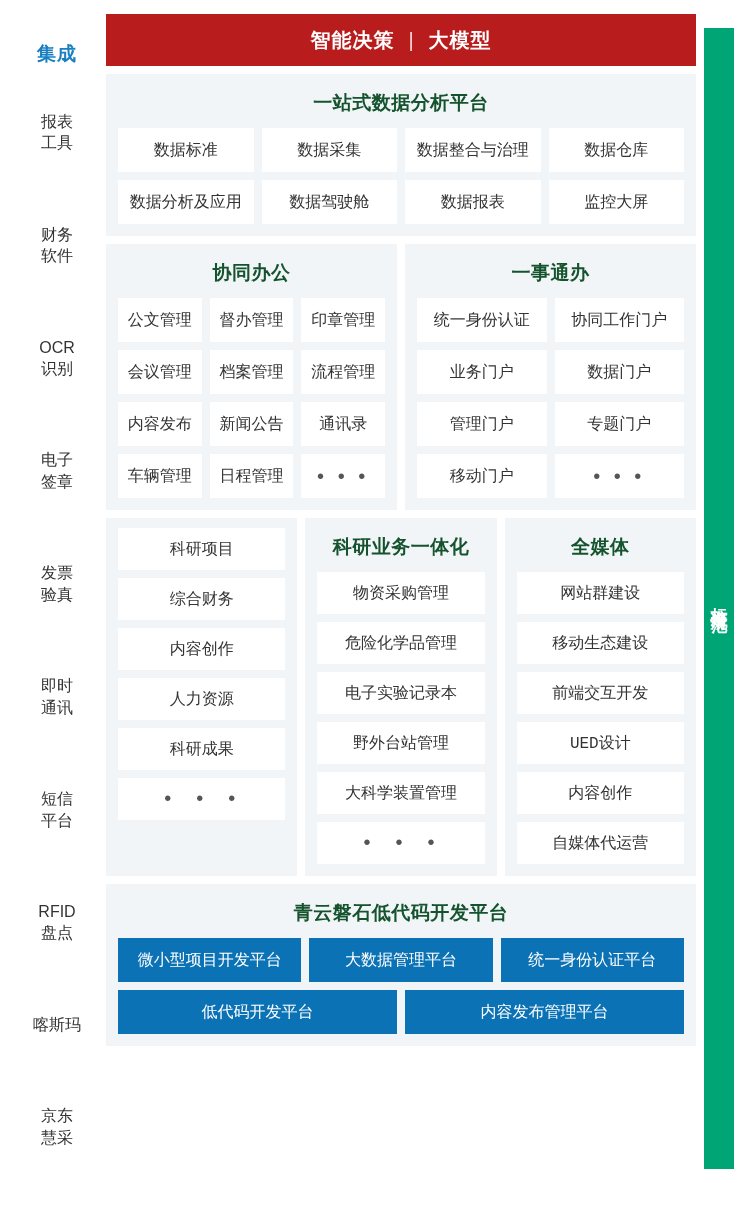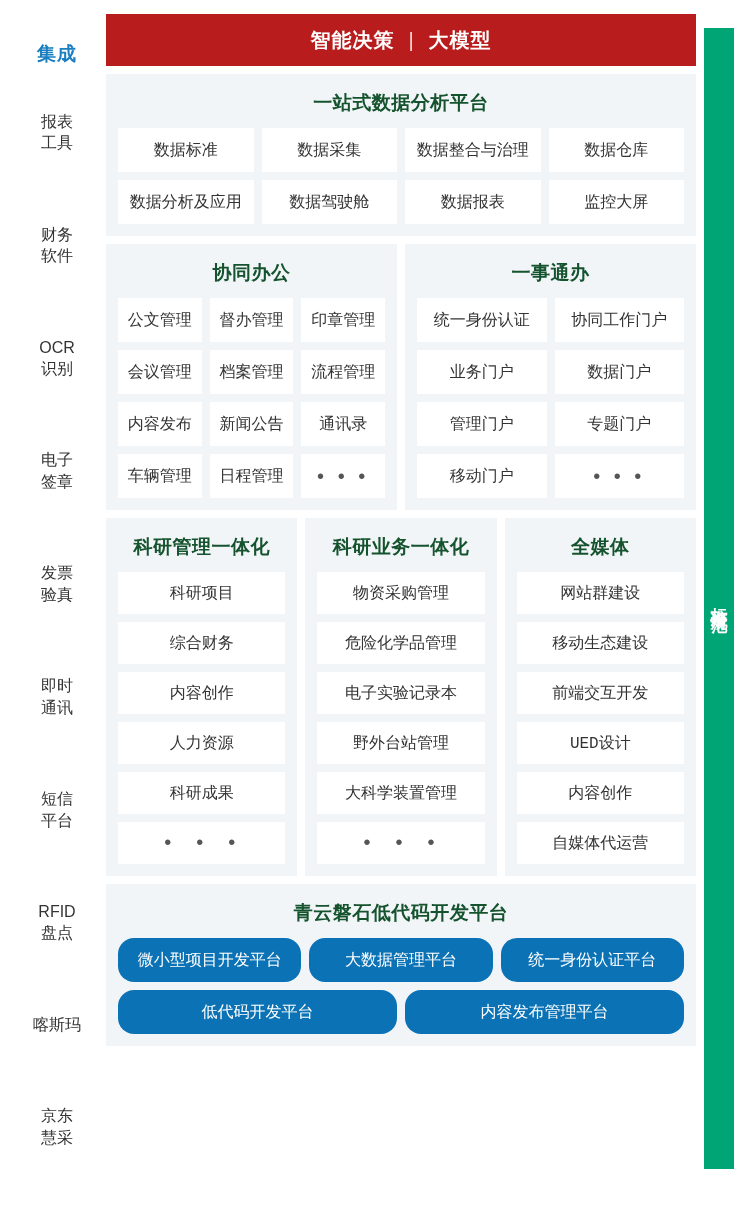--- a/index.html
+++ b/index.html
@@ -149,21 +149,20 @@
   .btn-blue {
     background: #0b72b5;
     color: #ffffff;
     font-size: 16px;
     height: 44px;
     display: flex;
     align-items: center;
     justify-content: center;
     text-align: left;
     white-space: nowrap;
-    border-radius: 16px;
   }
 
   
   .right-col {
     width: 30px;
     flex: 0 0 30px;
     background: #00a575;
     color: #ffffff;
     display: flex;
     align-items: center;
@@ -297,21 +296,20 @@
           <div class="cell">管理门户</div>
           <div class="cell">专题门户</div>
           <div class="cell">移动门户</div>
           <div class="cell dots">• • •</div>
         </div>
       </div>
     </div>
 
     <div class="row-three">
       <div class="panel">
-        <div class="panel-title">科研管理一体化</div>
         <div class="grid">
           <div class="cell">科研项目</div>
           <div class="cell">综合财务</div>
           <div class="cell">内容创作</div>
           <div class="cell">人力资源</div>
           <div class="cell">科研成果</div>
           <div class="cell dots">• • •</div>
         </div>
       </div>
 

